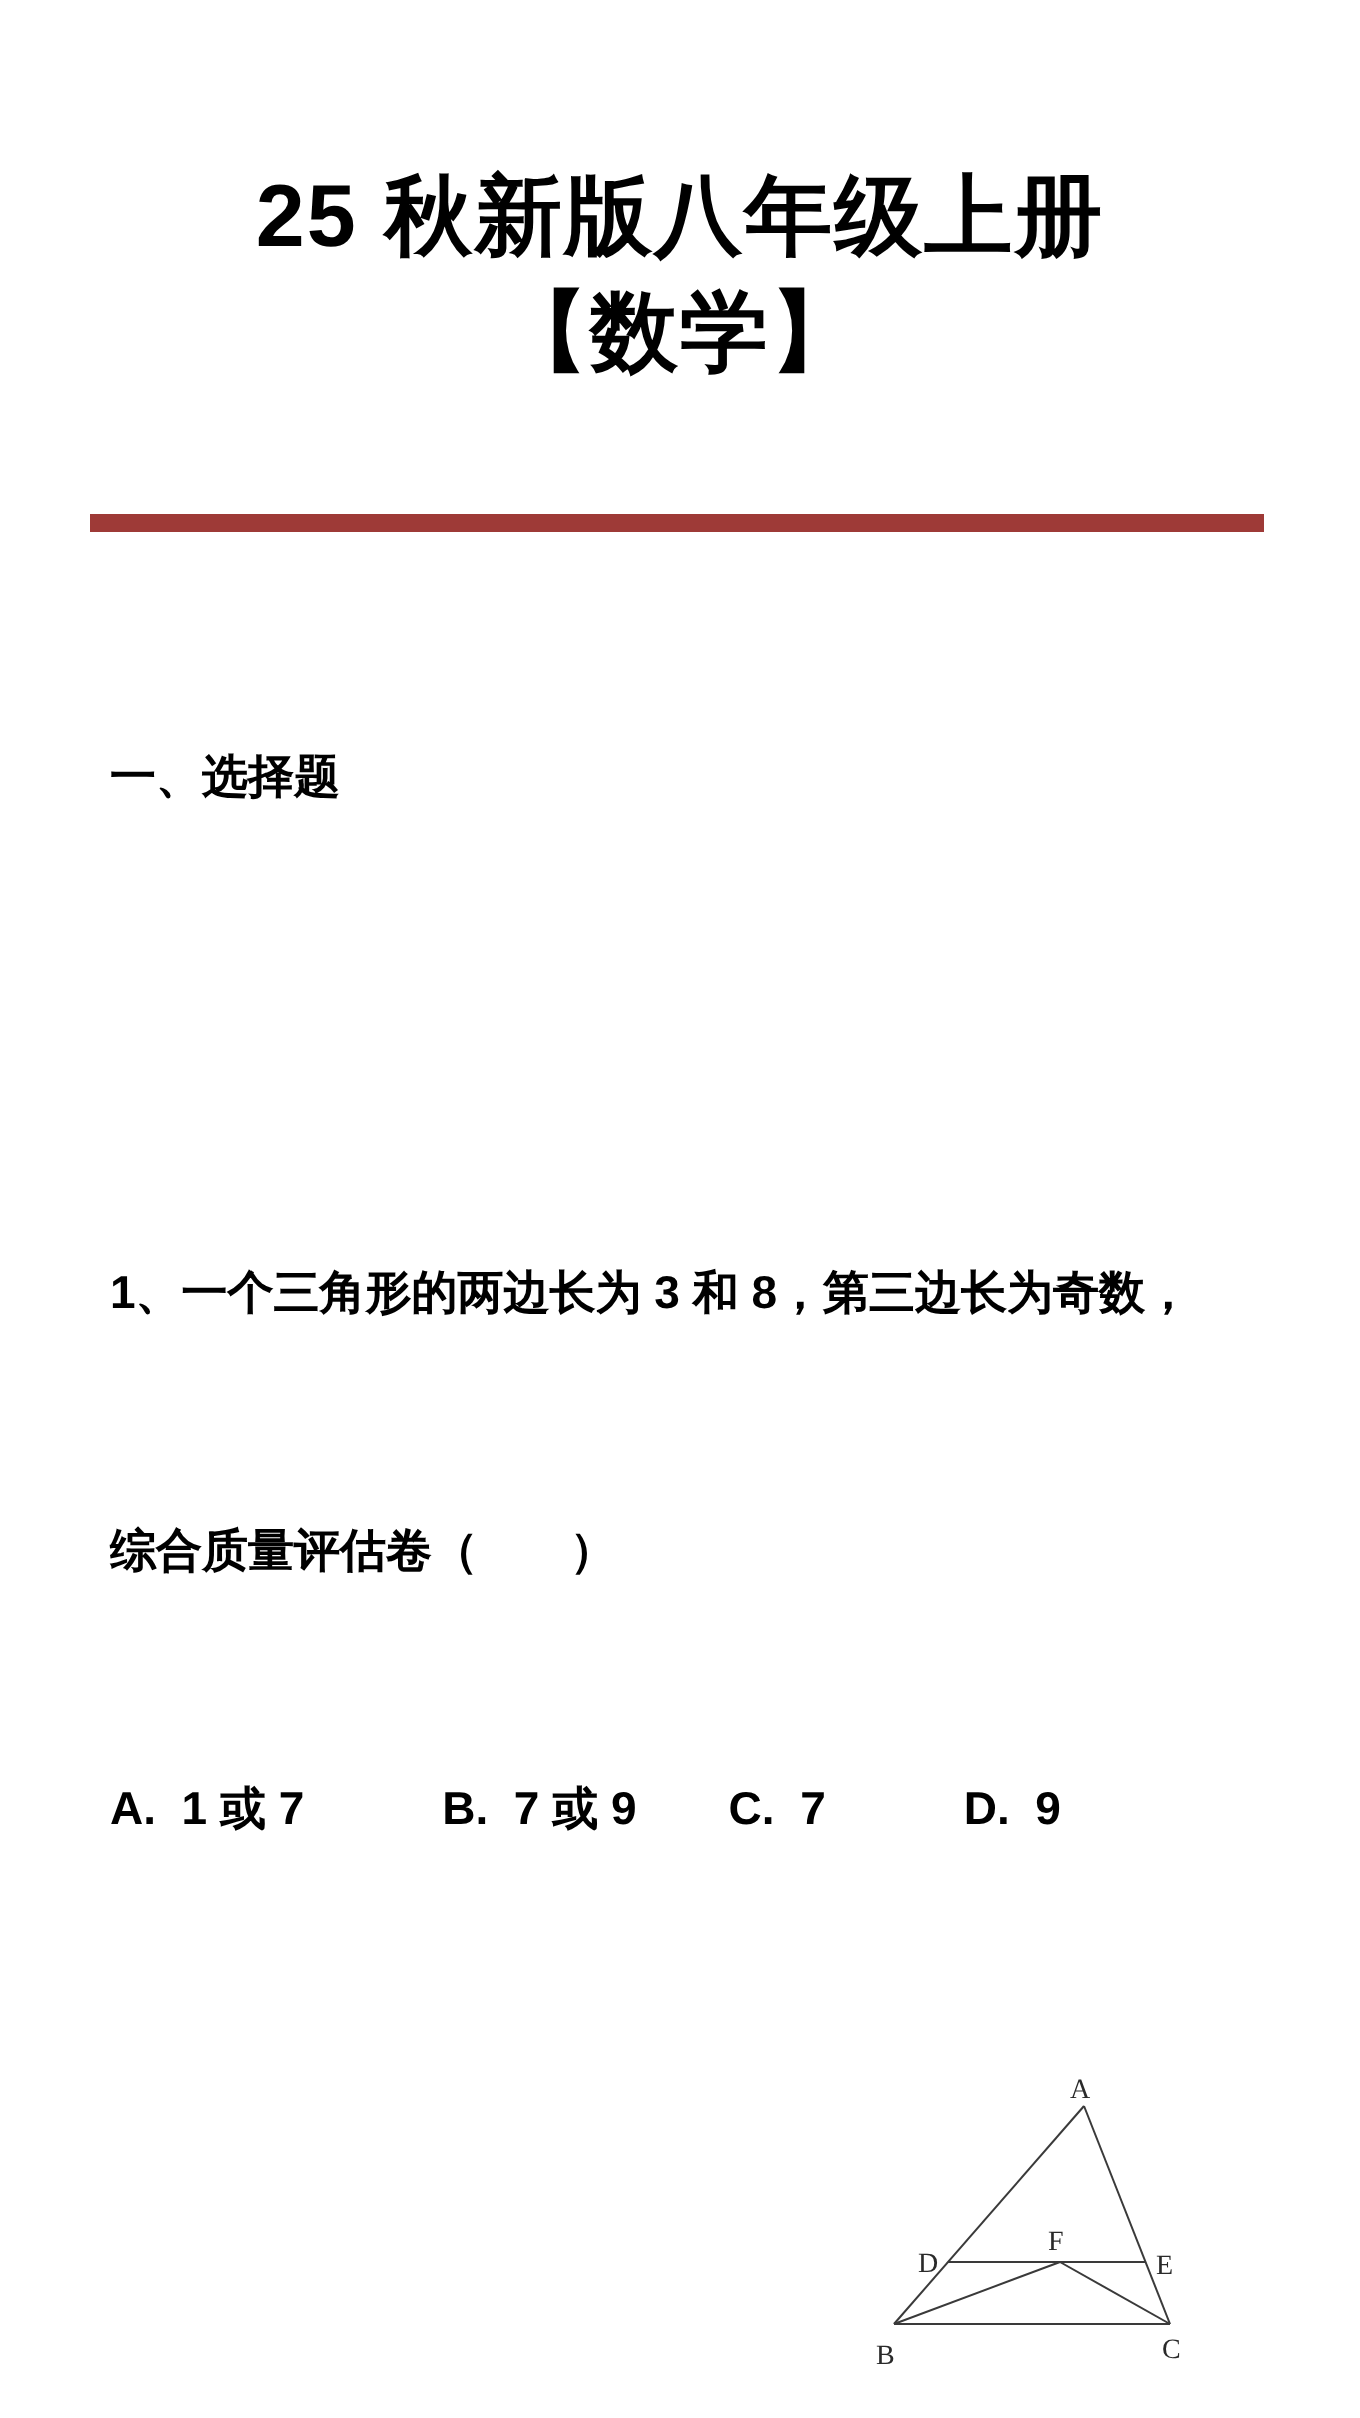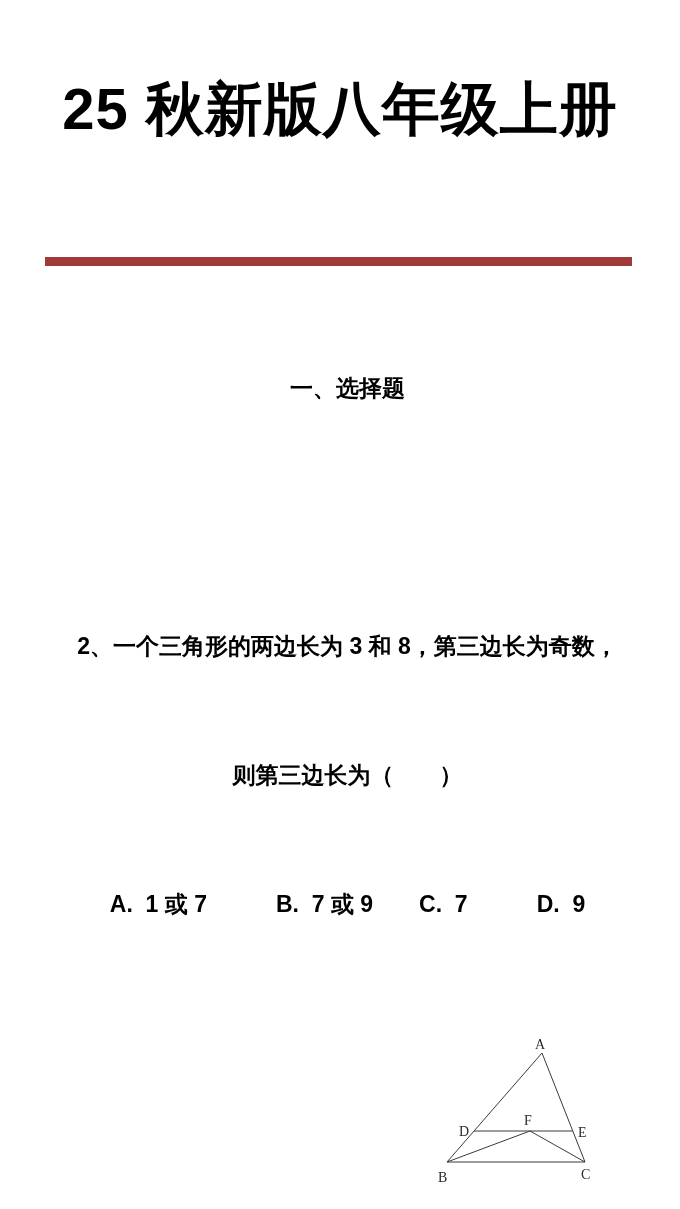--- a/index.html
+++ b/index.html
@@ -12,21 +12,21 @@
     overflow: hidden;
     font-family: "Liberation Sans", sans-serif;
     color: #000000;
   }
   .title-block {
     position: absolute;
     top: 80px;
     left: 0;
     right: 0;
     text-align: center;
-    font-size: 58px;
+    font-size: 44px;
     font-weight: bold;
     line-height: 58px;
     letter-spacing: 1px;
   }
   .divider {
     position: absolute;
     left: 45px;
     top: 257px;
     width: 587px;
     height: 9px;
@@ -35,21 +35,21 @@
   .body-block {
     position: absolute;
     left: 55px;
     top: 281px;
     width: 585px;
     font-size: 23px;
     font-weight: bold;
     line-height: 43px;
     white-space: pre-wrap;
   }
-  .line { height: 43px; text-align: center; }
+  .line { height: 43px; }
   .figure {
     position: absolute;
     left: 430px;
     top: 1035px;
     width: 180px;
     height: 165px;
   }
   .figure svg { display: block; width: 100%; height: 100%; }
   .figure line { stroke: #3a3a3a; stroke-width: 1; }
   .figure text {
@@ -59,30 +59,31 @@
     fill: #2a2a2a;
   }
 </style>
 </head>
 <body>
 
 <div class="page">
 
   <div class="title-block">
     <div>25 秋新版八年级上册</div>
+    <div>【数学】</div>
   </div>
 
   <div class="divider"></div>
 
   <div class="body-block">
     <div class="line">一、选择题</div>
 
     <div>
-      <div class="line">2、一个三角形的两边长为 3 和 8，第三边长为奇数，</div>
-      <div class="line">则第三边长为（　　）</div>
+      <div class="line">1、一个三角形的两边长为 3 和 8，第三边长为奇数，</div>
+      <div class="line">综合质量评估卷（　　）</div>
       <div class="line">A.  1 或 7　　　B.  7 或 9　　C.  7　　　D.  9</div>
     </div>
 
     <div>
       
       
     </div>
 
     
 

